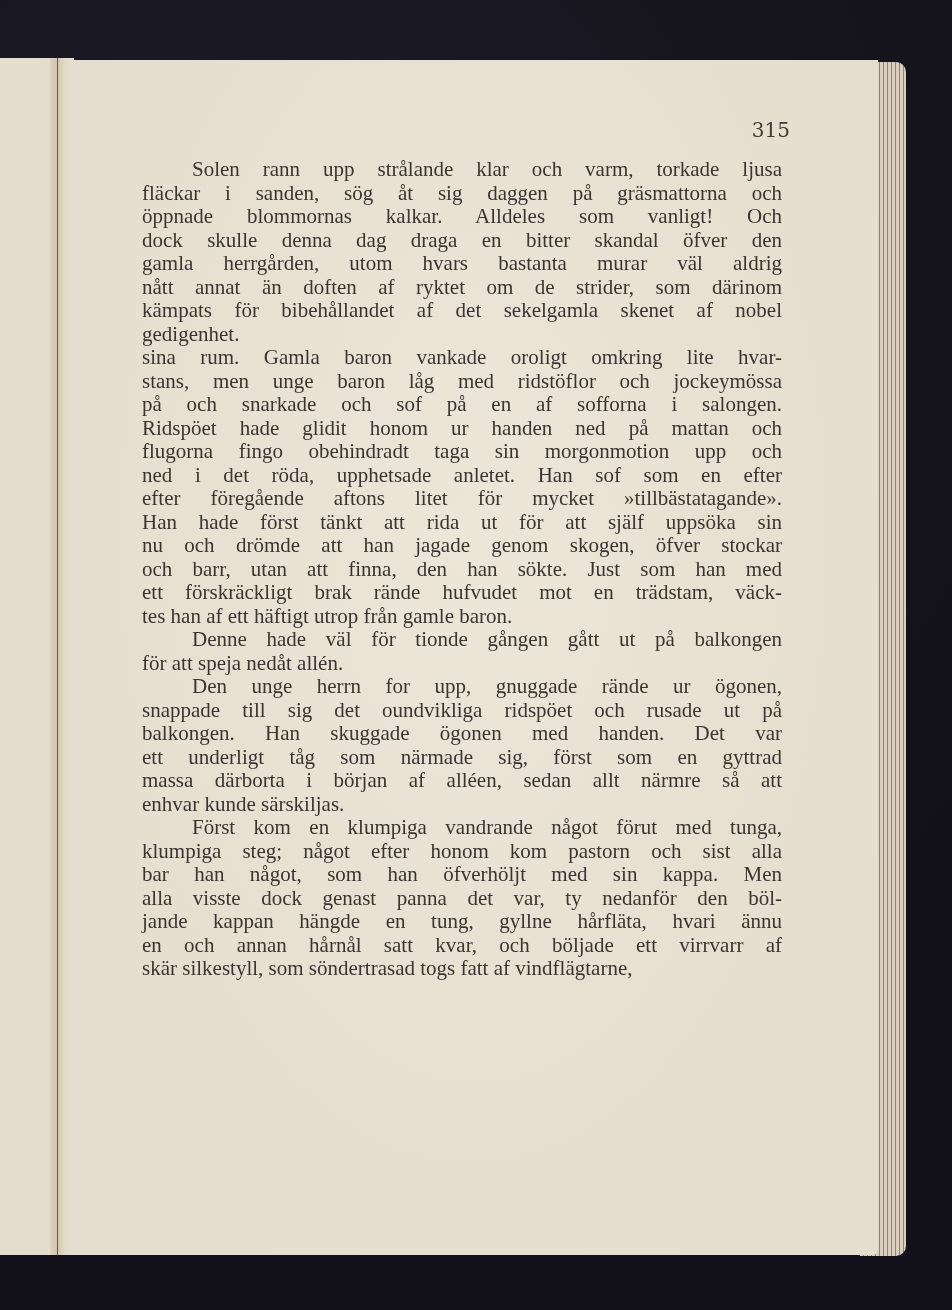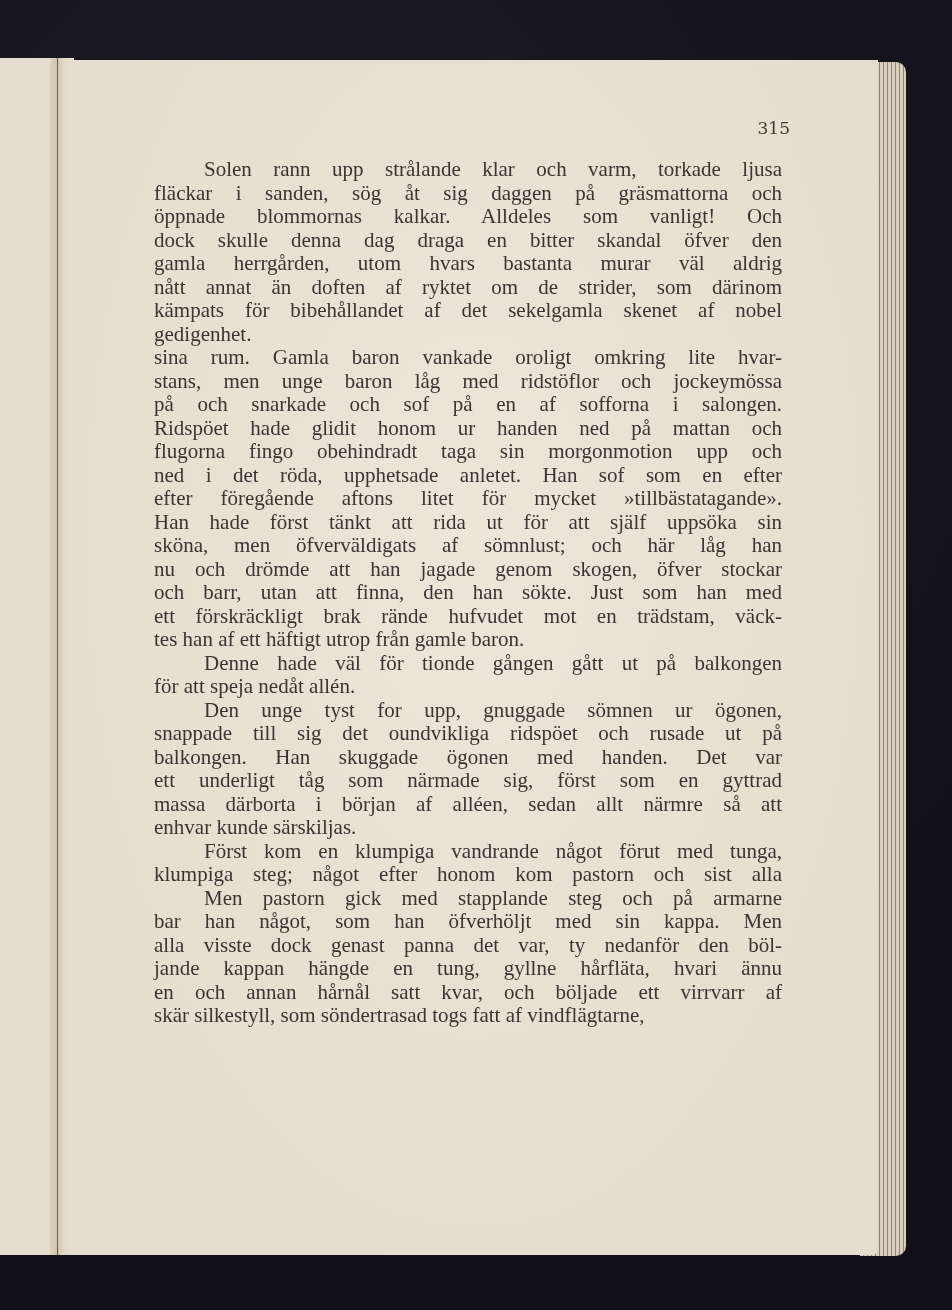--- a/index.html
+++ b/index.html
@@ -24,28 +24,28 @@
     background: repeating-linear-gradient(90deg, #d8cfbd 0px, #d8cfbd 3px, #8f8473 3px, #8f8473 4px);
   }
   .right-page {
     position: absolute; left: 70px; top: 60px; width: 808px; height: 1195px;
     background: #e8e1d3;
     background-image: radial-gradient(ellipse at 50% 40%, #ece6d9 0%, #e5ddcd 80%);
     border-radius: 0 0 6px 0;
   }
   .page-number {
     position: absolute; left: 740px; top: 118px; width: 50px; text-align: right;
-    font-family: "DejaVu Serif", serif; font-size: 17px; color: #3f3a36;
+    font-family: "DejaVu Serif", serif; font-size: 20px; color: #3f3a36;
   }
   .text-block {
     position: absolute; left: 142px; top: 158px; width: 640px;
     font-family: "Liberation Serif", serif; font-size: 21px; line-height: 23.5px;
     color: #3a3532; text-align: justify;
   }
-  .line { display:block; text-align: justify; text-align-last: justify; white-space: nowrap; margin-left: 12px; }
+  .line { display:block; text-align: justify; text-align-last: justify; white-space: nowrap; }
   .line.last { text-align-last: left; }
   .line.indent { padding-left: 50px; }
 </style>
 </head>
 <body>
 
 <div class="left-page"></div>
 <div class="gutter"></div>
 <div class="gutter-line1"></div>
 <div class="gutter-line2"></div>
@@ -67,43 +67,41 @@
     </div>
     <div>
       <span class="line">sina rum. Gamla baron vankade oroligt omkring lite hvar-</span>
       <span class="line">stans, men unge baron låg med ridstöflor och jockeymössa</span>
       <span class="line">på och snarkade och sof på en af sofforna i salongen.</span>
       <span class="line">Ridspöet hade glidit honom ur handen ned på mattan och</span>
       <span class="line">flugorna fingo obehindradt taga sin morgonmotion upp och</span>
       <span class="line">ned i det röda, upphetsade anletet. Han sof som en efter</span>
       <span class="line">efter föregående aftons litet för mycket »tillbästatagande».</span>
       <span class="line">Han hade först tänkt att rida ut för att själf uppsöka sin</span>
-      <span class="line">sköna, men öfverväldigats af sömnlust; och här låg han</span>
       <span class="line">nu och drömde att han jagade genom skogen, öfver stockar</span>
       <span class="line">och barr, utan att finna, den han sökte. Just som han med</span>
       <span class="line">ett förskräckligt brak rände hufvudet mot en trädstam, väck-</span>
       <span class="line last">tes han af ett häftigt utrop från gamle baron.</span>
     </div>
     <div>
       <span class="line indent">Denne hade väl för tionde gången gått ut på balkongen</span>
       <span class="line last">för att speja nedåt allén.</span>
     </div>
     <div>
-      <span class="line indent">Den unge tyst for upp, gnuggade sömnen ur ögonen,</span>
+      <span class="line indent">Den unge herrn for upp, gnuggade rände ur ögonen,</span>
       <span class="line">snappade till sig det oundvikliga ridspöet och rusade ut på</span>
       <span class="line">balkongen. Han skuggade ögonen med handen. Det var</span>
       <span class="line">ett underligt tåg som närmade sig, först som en gyttrad</span>
       <span class="line">massa därborta i början af alléen, sedan allt närmre så att</span>
       <span class="line last">enhvar kunde särskiljas.</span>
     </div>
     <div>
       <span class="line indent">Först kom en klumpiga vandrande något förut med tunga,</span>
       <span class="line">klumpiga steg; något efter honom kom pastorn och sist alla</span>
     </div>
     <div>
-      <span class="line indent">Men pastorn gick med stapplande steg och på armarne</span>
       <span class="line">bar han något, som han öfverhöljt med sin kappa. Men</span>
       <span class="line">alla visste dock genast panna det var, ty nedanför den böl-</span>
       <span class="line">jande kappan hängde en tung, gyllne hårfläta, hvari ännu</span>
       <span class="line">en och annan hårnål satt kvar, och böljade ett virrvarr af</span>
       <span class="line last">skär silkestyll, som söndertrasad togs fatt af vindflägtarne,</span>
     </div>
   </div>
 
 </body></html>

